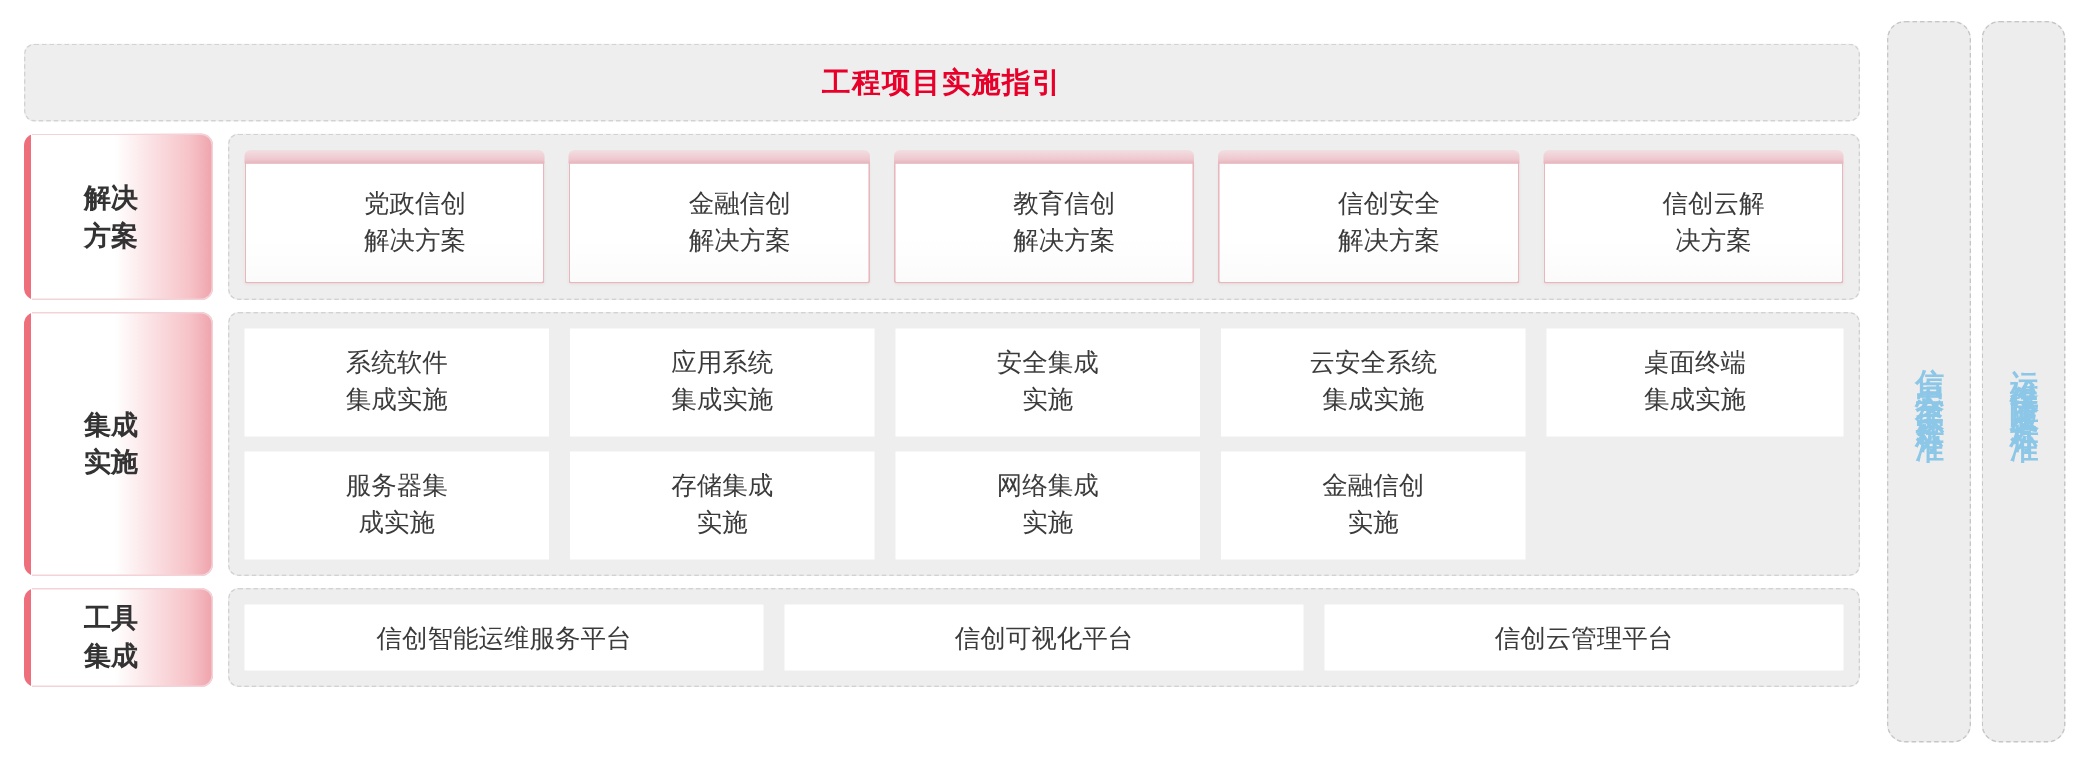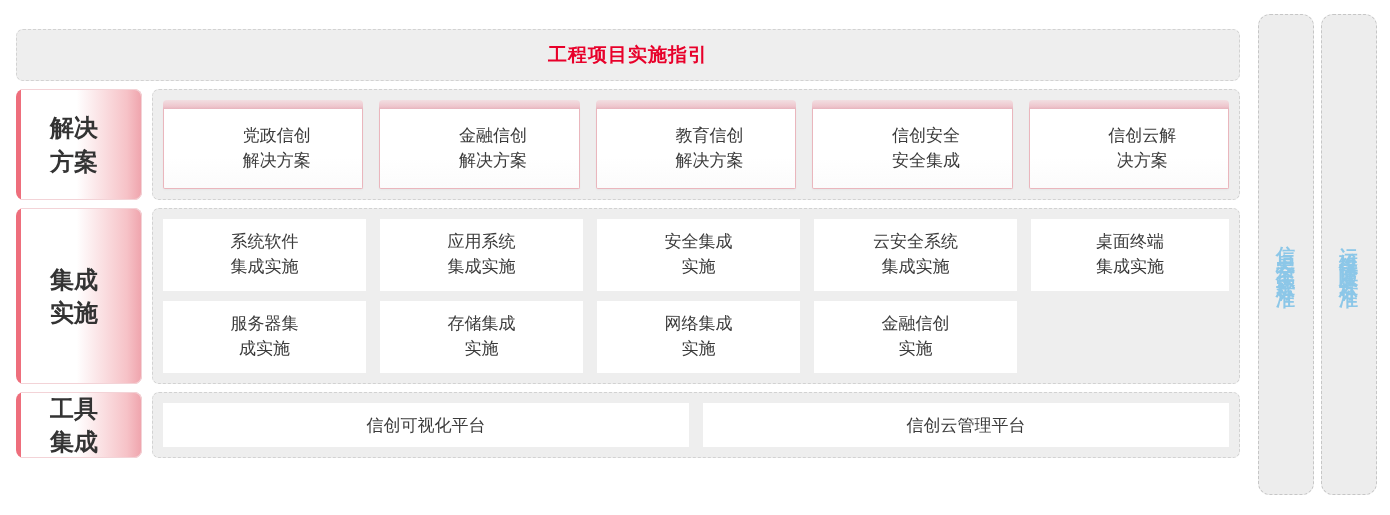--- a/index.html
+++ b/index.html
@@ -74,21 +74,21 @@
     border: 1px solid #f3d3d7;
     border-left: none;
     border-radius: 0 8px 8px 0;
     pointer-events: none;
   }
   .row-label-text {
     position: relative;
     z-index: 2;
     color: #333333;
     font-weight: bold;
-    font-size: 24px;
+    font-size: 18px;
     line-height: 1.38;
     text-align: center;
     white-space: pre-line;
     margin-right: 10px;
   }
 
   
   .row-body {
     box-sizing: border-box;
     flex: 1 1 auto;
@@ -249,21 +249,21 @@
       </div>
       <div class="row-body">
         <div class="solutions-grid">
           <div class="solution-card">党政信创
 解决方案</div>
           <div class="solution-card">金融信创
 解决方案</div>
           <div class="solution-card">教育信创
 解决方案</div>
           <div class="solution-card">信创安全
-安全集成</div>
+解决方案</div>
           <div class="solution-card">信创云解
 决方案</div>
         </div>
       </div>
     </div>
 
     <div class="row">
       <div class="row-label">
         <span class="row-label-text">集成
 实施</span>
@@ -300,20 +300,21 @@
       </div>
     </div>
 
     <div class="row">
       <div class="row-label">
         <span class="row-label-text">工具
 集成</span>
       </div>
       <div class="row-body">
         <div class="tools-grid">
+          <div class="tool-cell">信创智能运维服务平台</div>
           <div class="tool-cell">信创可视化平台</div>
           <div class="tool-cell">信创云管理平台</div>
         </div>
       </div>
     </div>
 
   </div>
 
   <div class="vbar vbar-1">
     <span class="vbar-text">信息安全保密标准</span>

